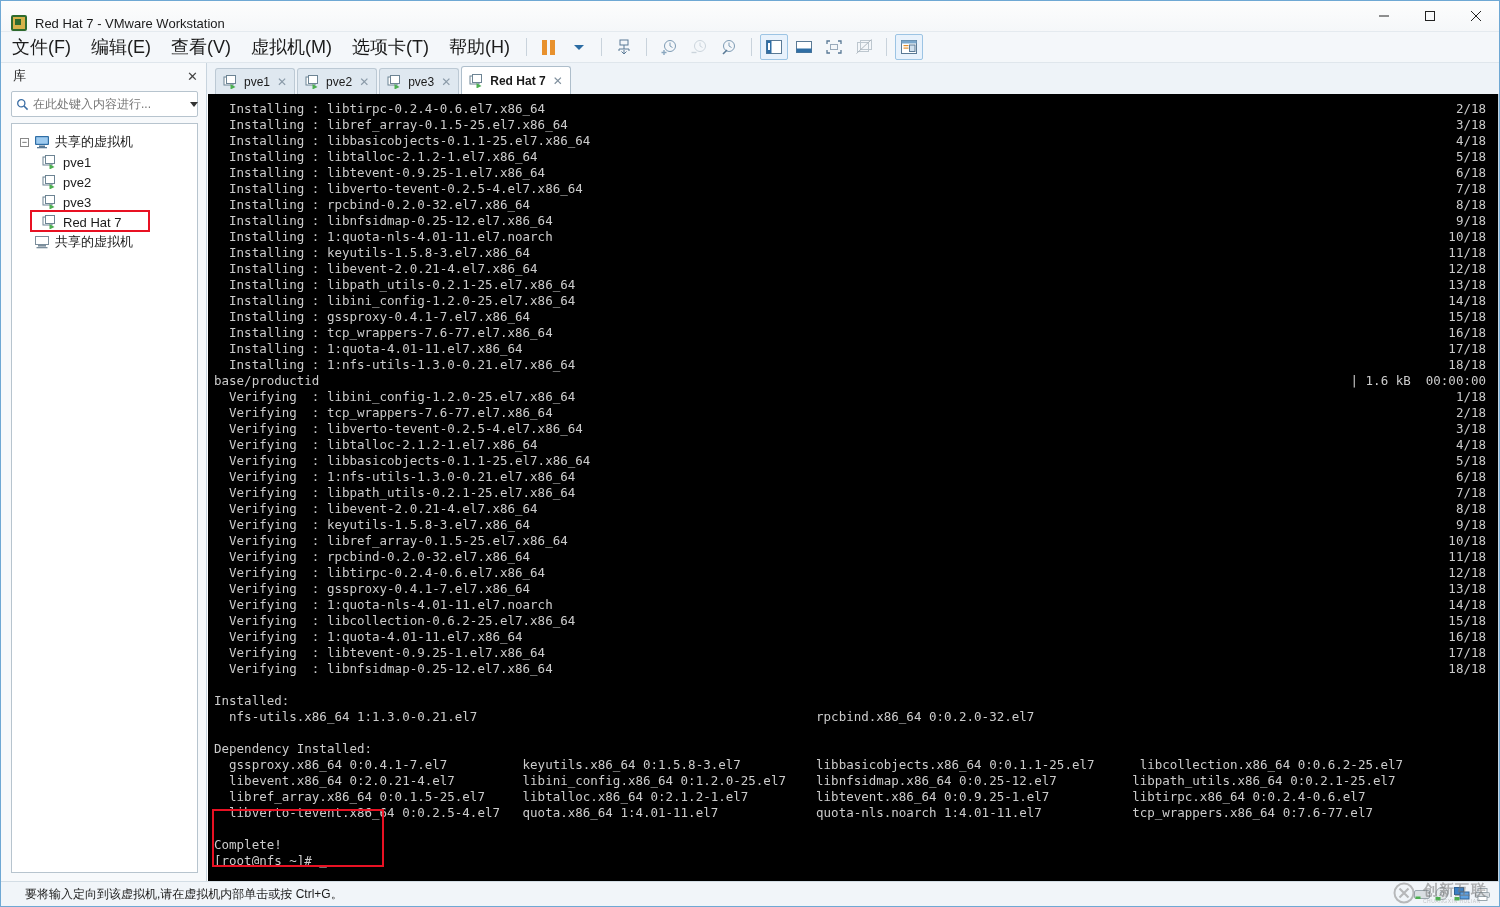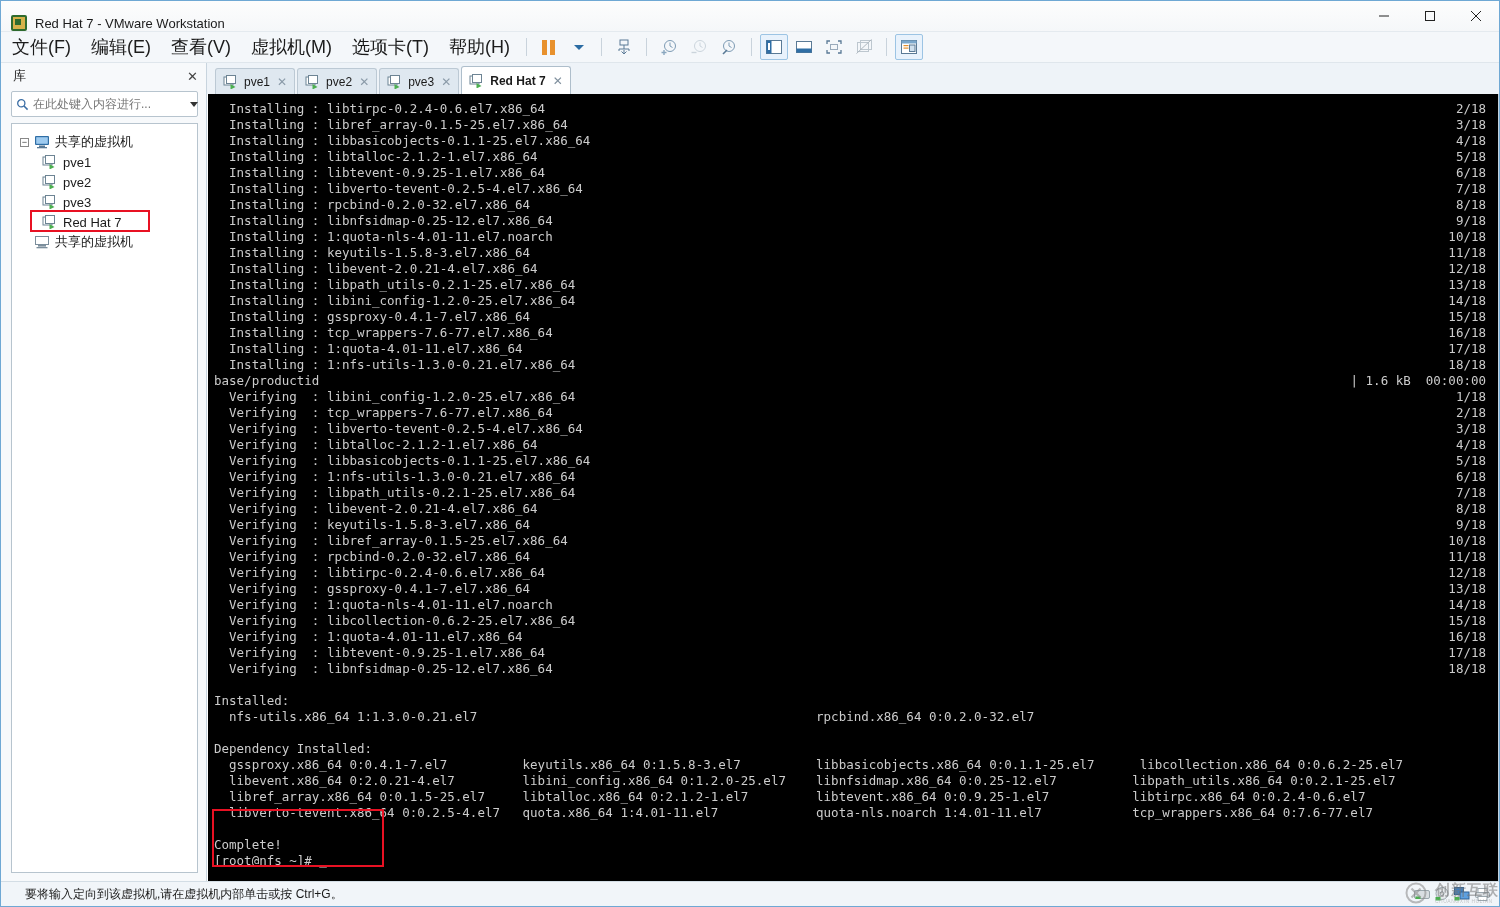--- a/index.html
+++ b/index.html
@@ -133,21 +133,21 @@
   .term .r{margin-left:auto;padding-right:12px;white-space:pre;}
 
   
   .statusbar{
     height:24px;min-height:24px;display:flex;align-items:center;
     background:#f1f5f9;border-top:1px solid #d3dde5;font-size:12px;color:#1b1b1b;
     padding-left:24px;position:relative;
   }
   .status-icons{margin-left:auto;display:flex;align-items:center;gap:4px;padding-right:8px;}
   .watermark{
-    position:absolute;right:0;bottom:2px;display:flex;align-items:flex-end;gap:8px;
+    position:absolute;right:12px;bottom:2px;display:flex;align-items:flex-end;gap:8px;
     opacity:.55;
   }
   .wm-text{display:flex;flex-direction:column;line-height:1;}
   .wm-cn{font-size:15px;color:#777;font-weight:bold;letter-spacing:1px;}
   .wm-en{font-size:5px;color:#999;letter-spacing:.5px;margin-top:2px;}
 </style>
 </head>
 <body>
 
 <div class="app">

